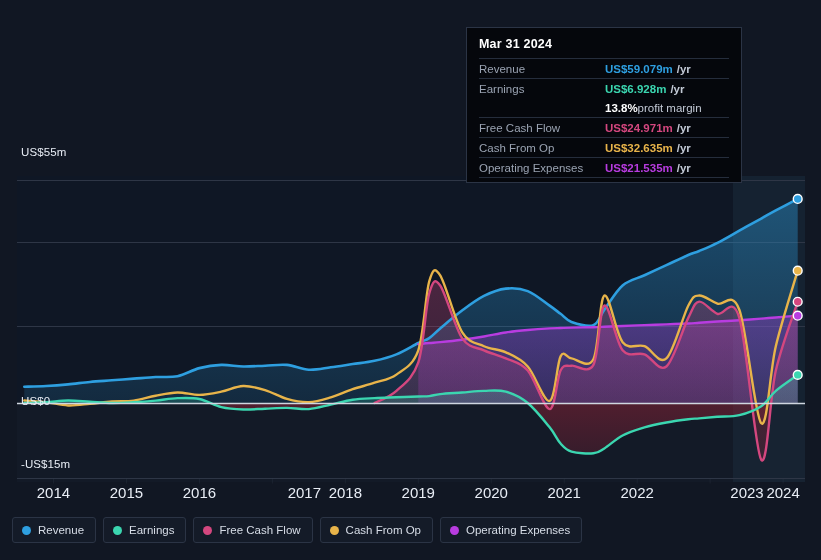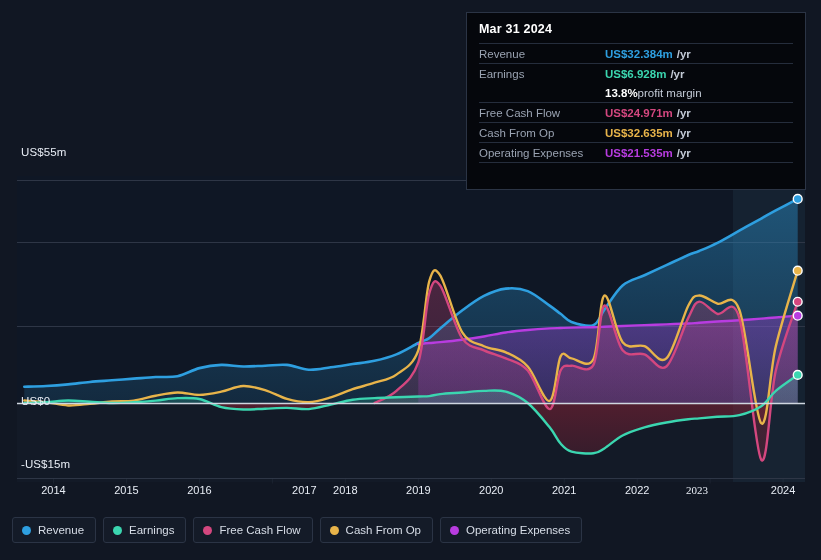--- a/index.html
+++ b/index.html
@@ -33,33 +33,33 @@
     white-space: nowrap;
   }
   #y-top   { left: 21px; top: 146px; }
   #y-zero  { left: 21px; top: 395px; }
   #y-neg   { left: 21px; top: 458px; }
 
   .x-label {
     position: absolute;
     top: 484px;
     color: #e8edf5;
-    font-size: 11px;
+    font-size: 15px;
     transform: translateX(-50%);
     white-space: nowrap;
   }
 
   
   #tooltip {
     position: absolute;
-    left: 466px; top: 12px;
-    width: 340px;
+    left: 466px; top: 27px;
+    width: 276px;
     background: #05070c;
     border: 1px solid #2b3445;
-    padding: 9px 12px 24px 12px;
+    padding: 9px 12px 2px 12px;
   }
   #tooltip-date {
     color: #ffffff;
     font-size: 12.5px;
     font-weight: bold;
     padding-bottom: 7px;
     letter-spacing: .2px;
   }
   .tt-row {
     display: flex;
@@ -222,30 +222,30 @@
   <div id="x-labels">
       <div class="x-label" style="left: 53.4815px;">2014</div>
       <div class="x-label" style="left: 126.444px;">2015</div>
       <div class="x-label" style="left: 199.407px;">2016</div>
       <div class="x-label" style="left: 272.37px; margin-left: 32px;">2017</div>
       <div class="x-label" style="left: 345.333px;">2018</div>
       <div class="x-label" style="left: 418.296px;">2019</div>
       <div class="x-label" style="left: 491.259px;">2020</div>
       <div class="x-label" style="left: 564.222px;">2021</div>
       <div class="x-label" style="left: 637.185px;">2022</div>
-      <div class="x-label" style="left: 697px; font-family: Liberation Serif, serif;">2023</div>
+      <div class="x-label" style="left: 747px;">2023</div>
       <div class="x-label" style="left: 783.111px;">2024</div>
     </div>
 
   <div id="tooltip">
     <div id="tooltip-date">Mar 31 2024</div>
     <div id="tooltip-rows">
         <div class="tt-row">
           <div class="tt-key">Revenue</div>
-          <div><span class="tt-val" style="color: rgb(46, 159, 224);">US$32.384m</span><span class="tt-unit">/yr</span></div>
+          <div><span class="tt-val" style="color: rgb(46, 159, 224);">US$59.079m</span><span class="tt-unit">/yr</span></div>
         </div>
         <div class="tt-row">
           <div class="tt-key">Earnings</div>
           <div><span class="tt-val" style="color: rgb(59, 214, 176);">US$6.928m</span><span class="tt-unit">/yr</span></div>
         </div>
         <div class="tt-row noline">
           <div class="tt-key"></div>
           <div><span class="tt-margin-num">13.8%</span><span class="tt-margin-txt">profit margin</span></div>
         </div>
         <div class="tt-row">

